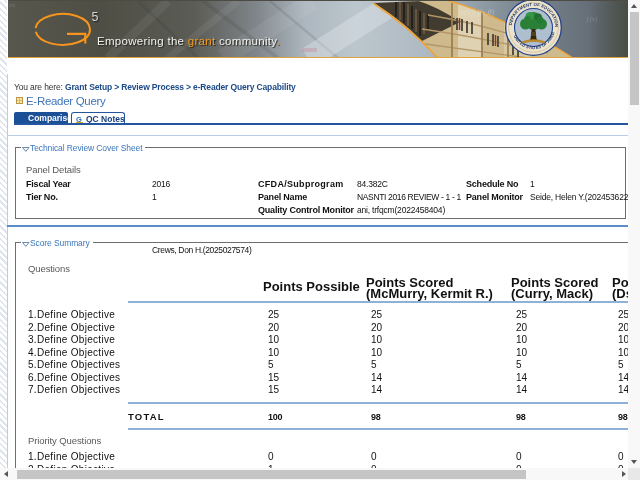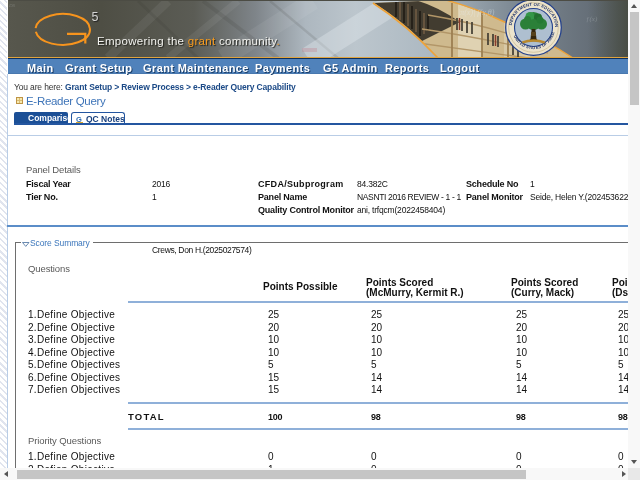--- a/index.html
+++ b/index.html
@@ -52,21 +52,21 @@
   
   .fset { position:absolute; border:1px solid #6e6e6e; background:transparent; }
   .legend { position:absolute; left:5px; top:-5px; background:#ffffff; padding:0 3px 0 1px;
     font-size:8.5px; letter-spacing:-0.1px; color:#3c77bc; white-space:pre; line-height:10px; }
   .legend svg { vertical-align:-1px; }
   .glabel { color:#595959; font-size:9.5px; letter-spacing:-0.1px; position:absolute; white-space:pre; line-height:10px; }
   .t { position:absolute; font-size:9px; color:#111111; white-space:pre; line-height:10px; }
   .t b { font-size:9px; letter-spacing:-0.2px; }
   .v { font-size:8.5px; letter-spacing:-0.2px; }
   .r { font-size:10px; letter-spacing:0.3px; }
-  .hb b { font-size:10px; letter-spacing:0; }
+  .hb b { font-size:13px; letter-spacing:0; }
   .bl { position:absolute; height:1.5px; background:#8fb0d9; }
 
   
   #vsb { position:absolute; left:628px; top:0; width:12px; height:468px; background:#f8f8f8; }
   #vsb .thumb { position:absolute; left:1.5px; top:12px; width:9px; height:93px; background:#c5c5c5; }
   #hsb { position:absolute; left:0; top:468px; width:628px; height:12px; background:#f8f8f8; }
   #hsb .thumb { position:absolute; left:17px; top:1.5px; width:509px; height:9px; background:#c5c5c5; }
   #corner { position:absolute; left:628px; top:468px; width:12px; height:12px; background:#e8e8e8; }
   .arr { position:absolute; width:0; height:0; }
 </style>
@@ -214,43 +214,39 @@
         <path d="M 27.8,30.7 A 27.25,15.5 0 1 0 27.6,27.15"></path>
         <path d="M 59,32.9 L 77.3,32.9 L 77.3,42.5" stroke-width="2.2"></path>
       </g>
       <text x="83.5" y="20" font-size="12.5" fill="#d4d4d4" style="text-shadow:1px 1px 1px #222">5</text>
 
       <text x="89" y="43.5" font-size="11.5" fill="#f2f2ee" style="text-shadow:1px 1px 1px #22221c" letter-spacing="0.3">Empowering the <tspan fill="#f79b1e">grant</tspan> community<tspan fill="#f79b1e">.</tspan></text>
       <rect x="0" y="56" width="620" height="1" fill="#dfa43f"></rect>
     </svg>
   </div>
 
-  <div id="nav">
-    <span style="left:19px">Main</span>
-    <span style="left:57px">Grant Setup</span>
-    <span style="left:135px">Grant Maintenance</span>
-    <span style="left:247px">Payments</span>
-    <span style="left:315px">G5 Admin</span>
-    <span style="left:377px">Reports</span>
-    <span style="left:432px">Logout</span>
-  </div>
 
   <div id="crumb">You are here: <b>Grant Setup &gt; Review Process &gt; e-Reader Query Capability</b></div>
 
   <div id="hicon">
       <i></i>
       <u></u>
     </div>
   <div id="htitle">E-Reader Query</div>
 
   <div id="tab1">Comparison</div>
   <div id="tab2"><span class="g">G</span>QC Notes</div>
   <div id="tabline"></div>
   <div id="subline"></div>
 
+  <div class="fset" style="left:15px; top:147px; width:611px; height:72px;">
+    <div class="legend"><svg width="8" height="5" style="vertical-align:-0.5px">
+          <path d="M0.5,0.5 L7,0.5 L3.75,4.4 Z" fill="#ffffff" stroke="#5a7ea8" stroke-width="0.9"></path>
+        </svg>Technical Review Cover Sheet</div>
+  </div>
   <div class="glabel" style="left:26px; top:165px;">Panel Details</div>
   <div class="t" style="left:26px; top:179px;"><b>Fiscal Year</b></div>
   <div class="t v" style="left:152px; top:179px;">2016</div>
   <div class="t" style="left:258px; top:179px;"><b style="letter-spacing:0.3px;margin-top:32px;">CFDA/Subprogram</b></div>
   <div class="t v" style="left:357px; top:179px;">84.382C</div>
   <div class="t" style="left:466px; top:179px;"><b>Schedule No</b></div>
   <div class="t v" style="left:530px; top:179px;">1</div>
 
   <div class="t" style="left:26px; top:192px;"><b>Tier No.</b></div>
   <div class="t v" style="left:152px; top:192px;">1</div>

